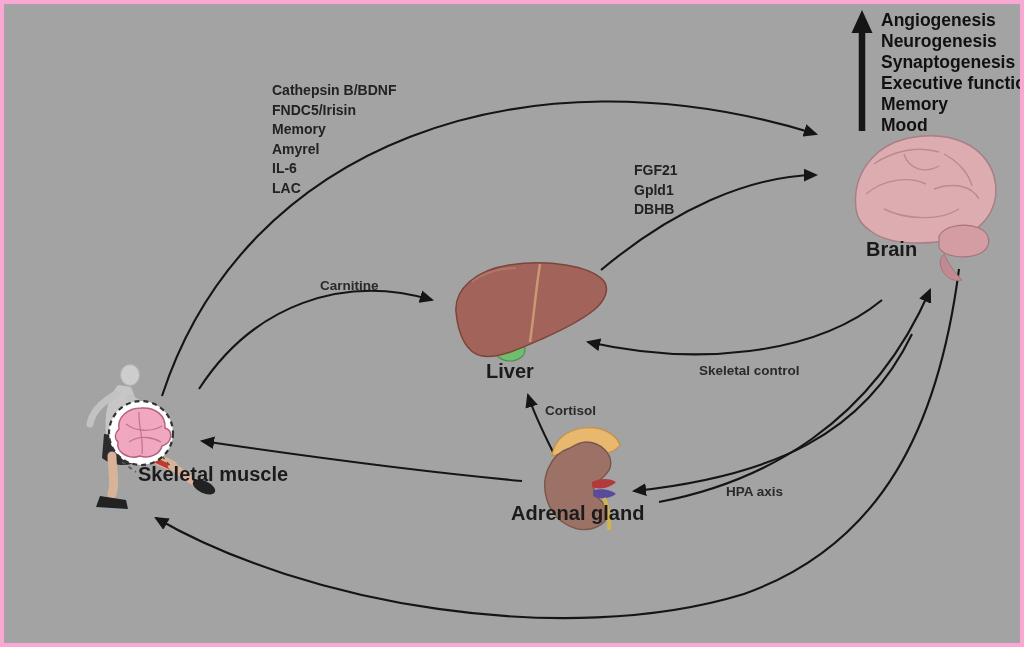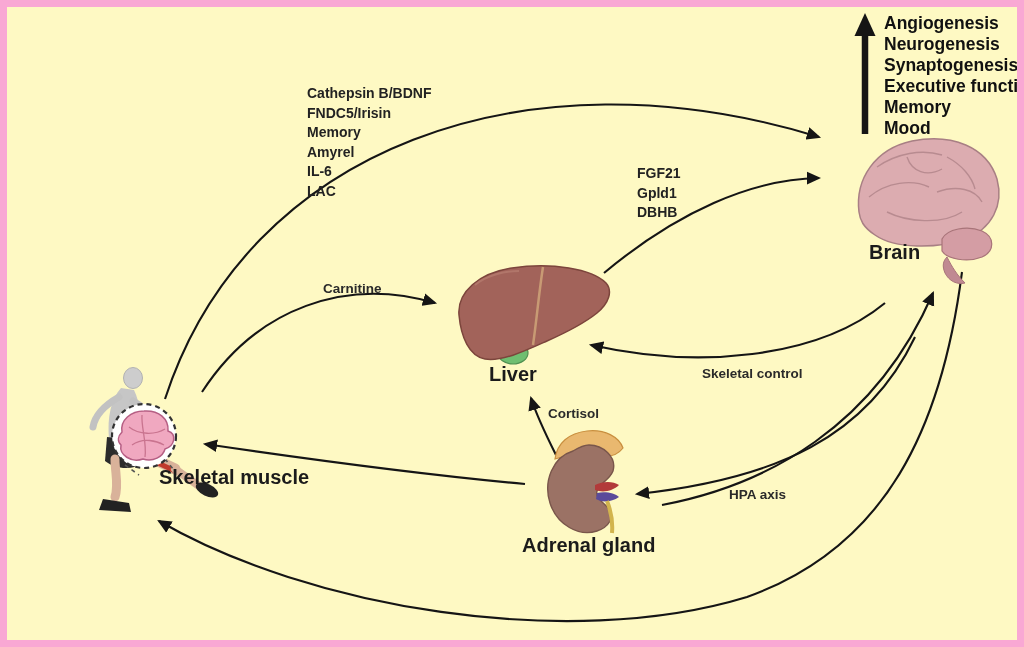--- a/index.html
+++ b/index.html
@@ -1,21 +1,21 @@
 <!DOCTYPE html>
 <html><head>
 <meta charset="utf-8">
 <style>
   html,body{margin:0;padding:0;background:#ffffff;}
   #canvas{
     position:relative;
     width:1024px;height:647px;
-    background:#fef9c3;
+    background:#a3a3a3;
     box-sizing:border-box;
-    border:7px solid #f9a8d4;
+    border:4px solid #f9a8d4;
     overflow:hidden;
     font-family:"Liberation Sans", sans-serif;
   }
   #art{position:absolute;left:0;top:0;width:1024px;height:647px;}
   .arrow{stroke:#151515;stroke-width:2.1;fill:none;marker-end:url(#ah);}
   .arrow-thick{stroke:#151515;stroke-width:6.5;fill:none;}
   .lbl{position:absolute;color:#1b1b1b;white-space:nowrap;}
   .organ-label{font-size:20px;font-weight:700;}
   .pathway-label{font-size:13.5px;font-weight:700;color:#2a2a2a;}
   .factor-list{font-size:14px;font-weight:700;line-height:19.5px;color:#222;}
@@ -118,38 +118,38 @@
 
   <div class="lbl outcome-list" style="left:877px;top:6px;">
     <span>Angiogenesis</span>
     <span>Neurogenesis</span>
     <span>Synaptogenesis</span>
     <span>Executive function</span>
     <span>Memory</span>
     <span>Mood</span>
   </div>
 
-  <div class="lbl factor-list" style="left:268px;top:77px;margin-left:32px;">
+  <div class="lbl factor-list" style="left:268px;top:77px;">
     <span>Cathepsin B/BDNF</span>
     <span>FNDC5/Irisin</span>
     <span>Memory</span>
     <span>Amyrel</span>
     <span>IL-6</span>
     <span>LAC</span>
   </div>
 
   <div class="lbl factor-list" style="left:630px;top:157px;">
     <span>FGF21</span>
     <span>Gpld1</span>
     <span>DBHB</span>
   </div>
 
   <div class="lbl organ-label" style="left:862px;top:234px;">Brain</div>
   <div class="lbl organ-label" style="left:482px;top:356px;">Liver</div>
-  <div class="lbl organ-label" style="left:507px;top:527px;margin-left:8px;">Adrenal gland</div>
-  <div class="lbl organ-label" style="left:104px;top:459px;padding-left:48px;">Skeletal muscle</div>
+  <div class="lbl organ-label" style="left:507px;top:498px;">Adrenal gland</div>
+  <div class="lbl organ-label" style="left:86px;top:459px;padding-left:48px;">Skeletal muscle</div>
 
   <div class="lbl pathway-label" style="left:316px;top:274px;">Carnitine</div>
   <div class="lbl pathway-label" style="left:541px;top:399px;">Cortisol</div>
   <div class="lbl pathway-label" style="left:695px;top:359px;">Skeletal control</div>
   <div class="lbl pathway-label" style="left:722px;top:480px;">HPA axis</div>
 
 </div>
 
 </body></html>

